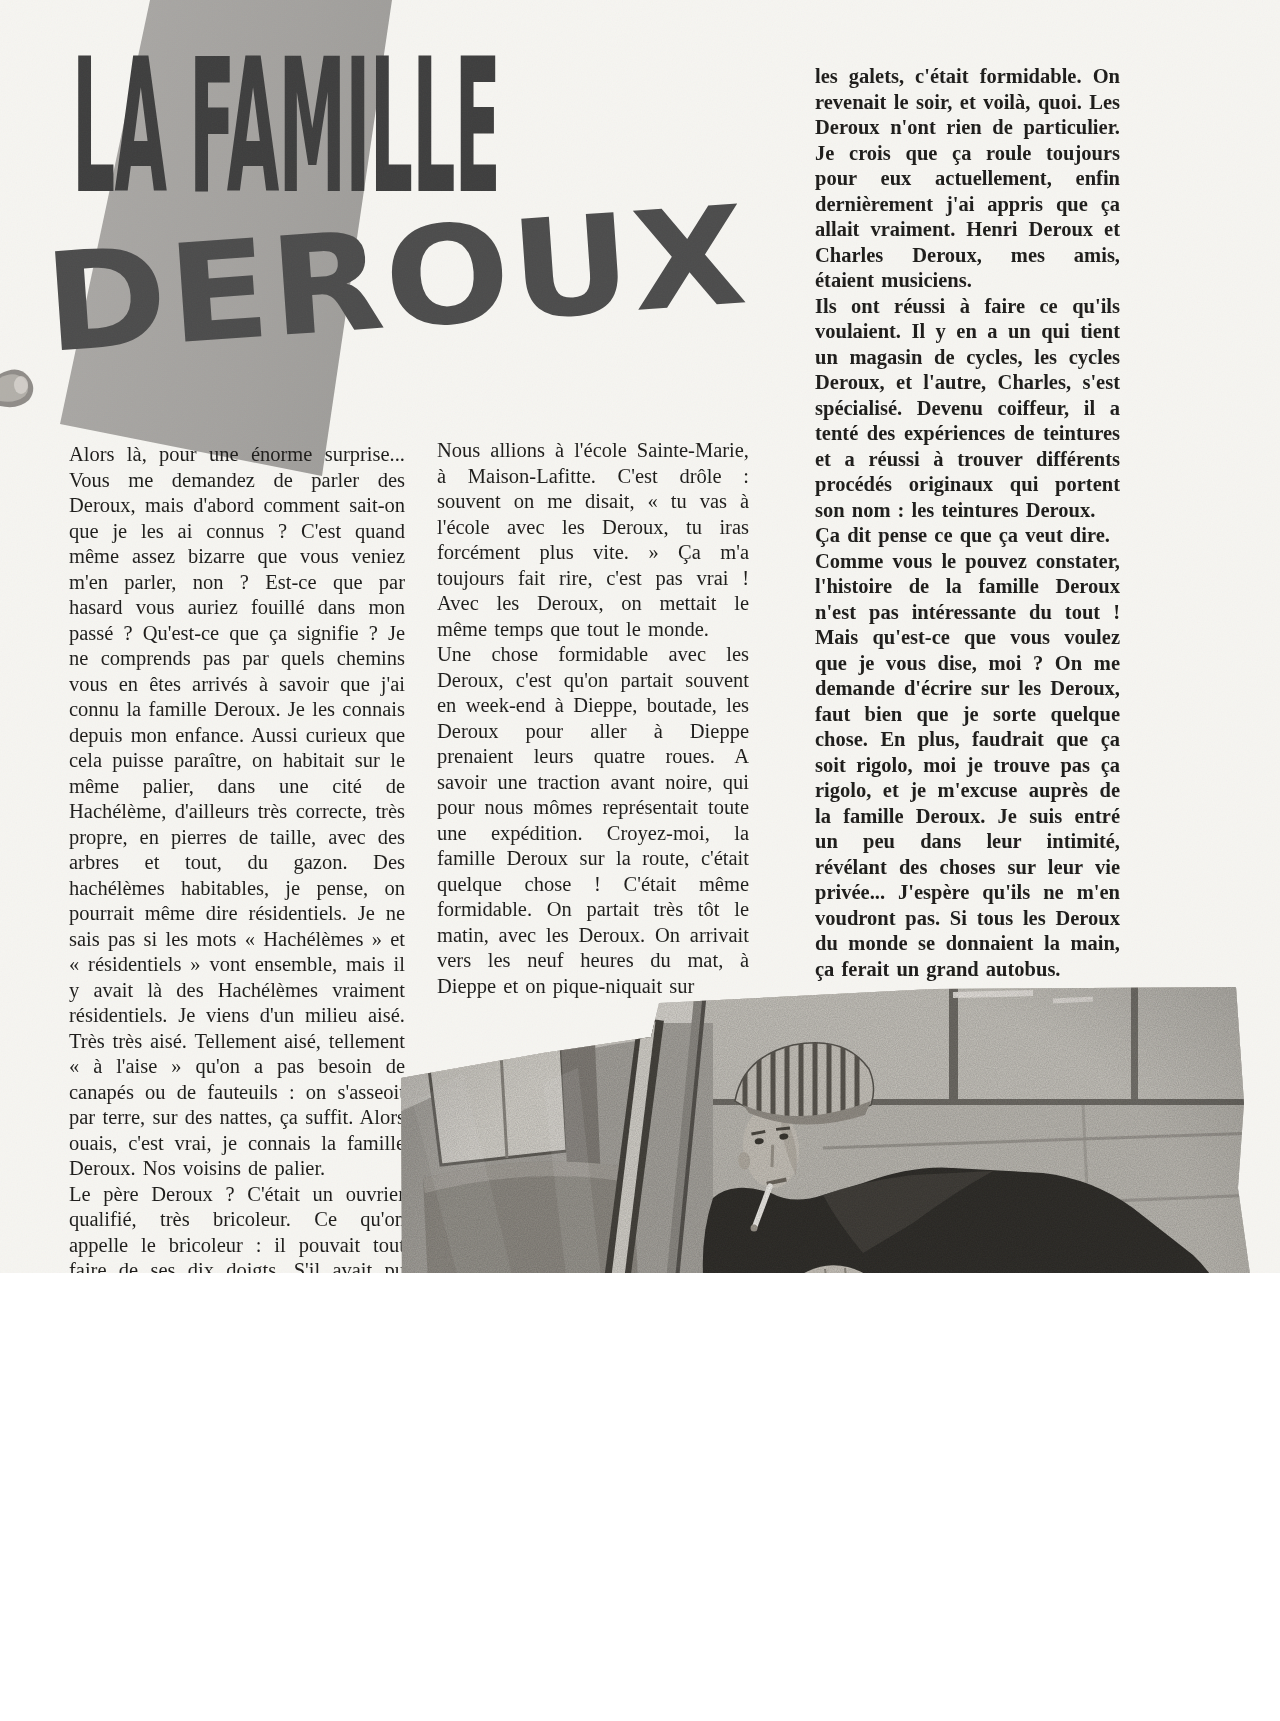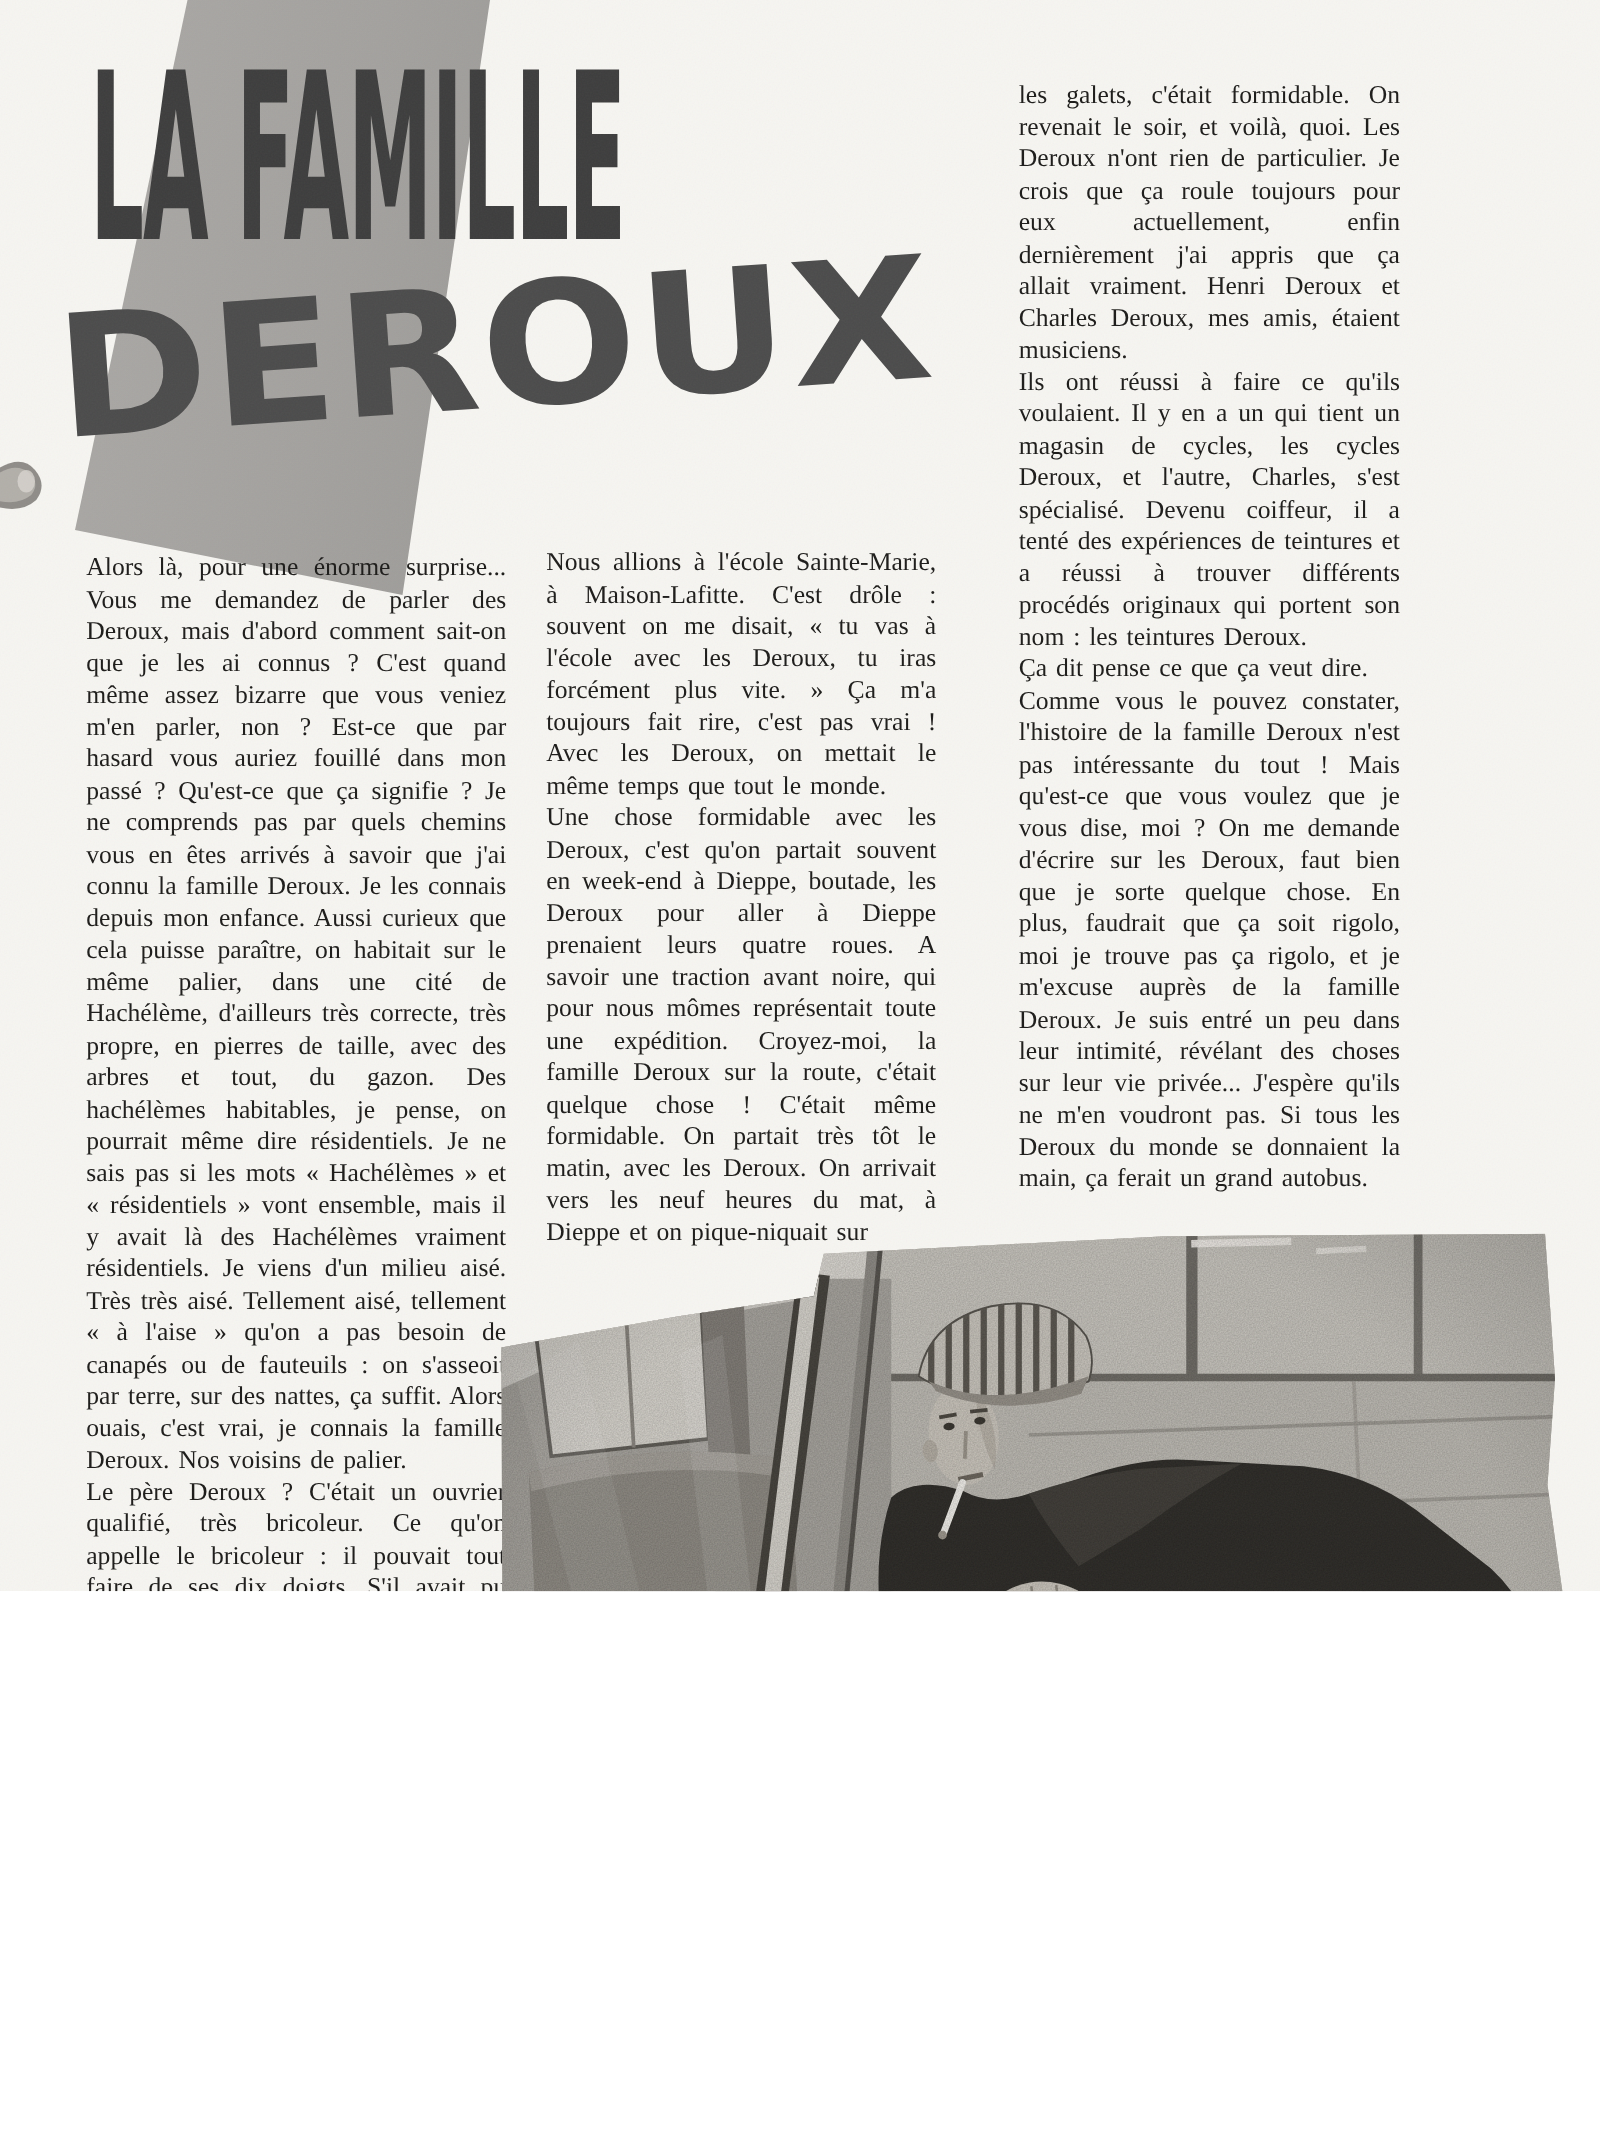--- a/index.html
+++ b/index.html
@@ -41,21 +41,21 @@
   }
   
   .col{
     position:absolute;z-index:3;
     font-size:20.5px;line-height:25.5px;color:var(--ink,#1c1b19);
     text-align:justify;word-spacing:2px;hyphens:auto;
   }
   .col p{margin:0;}
   .col-1{left:48px;top:442px;width:336px;margin-left:21px;}
   .col-2{left:437px;top:438px;width:312px;}
-  .col-3{left:815px;top:64px;width:305px;}
+  .col-3{left:815px;top:64px;width:305px;font-weight:bold;}
   .byline{
     position:absolute;left:806px;top:993px;width:348px;z-index:3;
     font-size:21px;font-weight:bold;letter-spacing:3px;
     color:var(--ink,#1c1b19);text-align:right;
   }
   .page-number{
     position:absolute;left:596px;top:1641px;width:48px;z-index:3;
     font-size:22px;color:#171717;text-align:right;letter-spacing:1px;
   }
   

